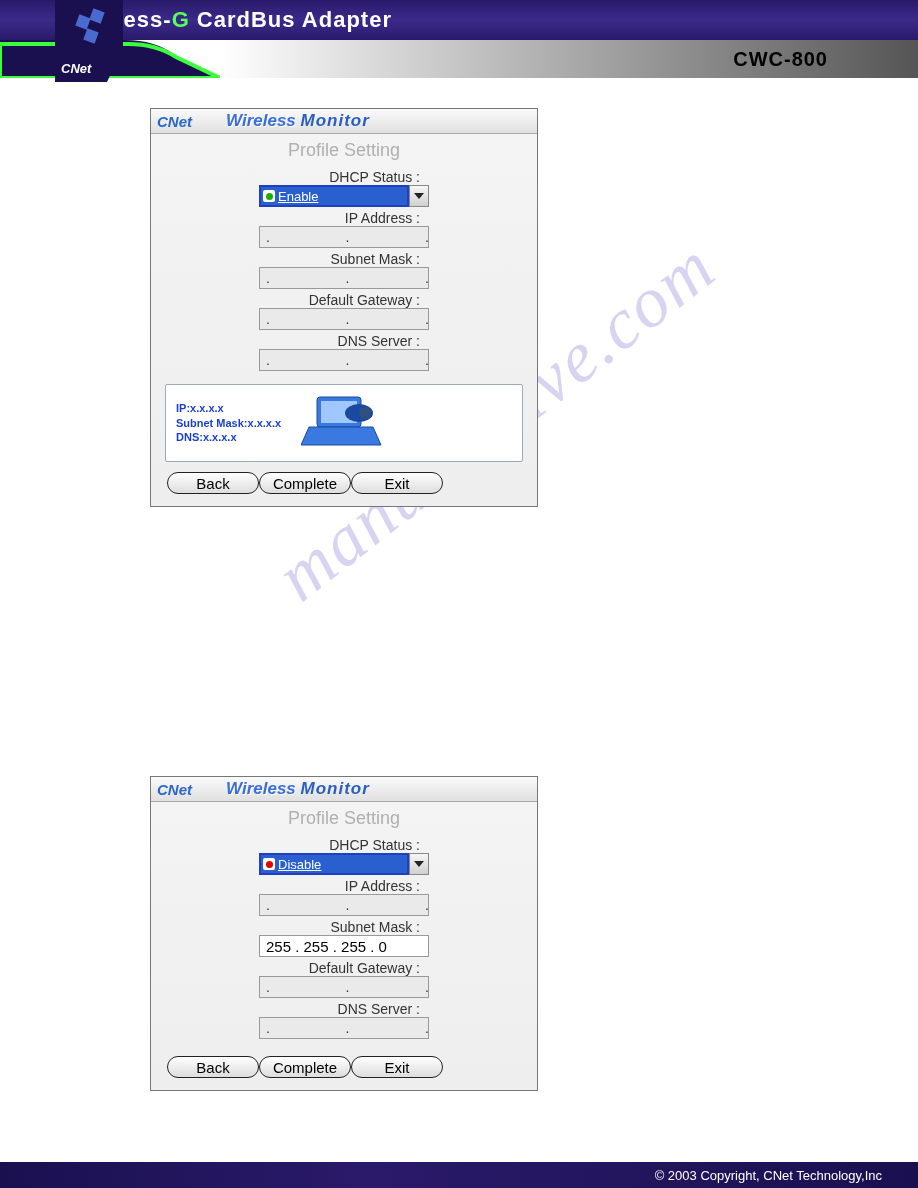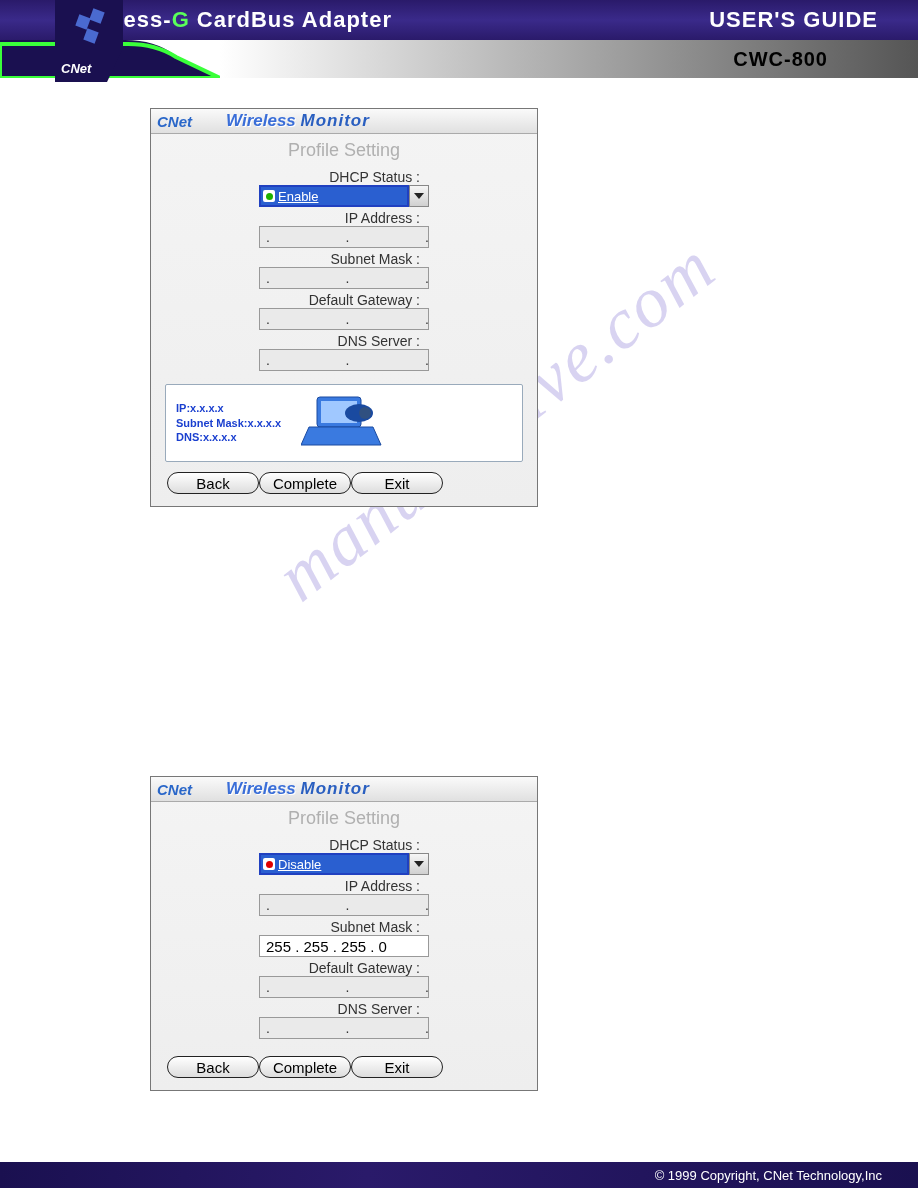--- a/index.html
+++ b/index.html
@@ -55,21 +55,20 @@
   .footer { position:absolute; bottom:0; left:0; right:0; height:26px; background:linear-gradient(to right,#1a1050,#2a1a6a 40%,#1a1050); display:flex; align-items:center; justify-content:flex-end; padding-right:36px; }
   .footer span { color:#fff; font-size:13px; }
 </style>
 </head>
 <body>
 
 <div class="header-banner">
   <div class="title">
     <span>Wireless-</span><span class="g">G</span><span> CardBus Adapter</span>
   </div>
-  <div class="guide">USER'S GUIDE</div>
 </div>
 
 <div class="logo-block">
   <svg width="68" height="82">
     <polygon points="0,0 68,0 68,48 52,82 0,82" fill="#1a1050"></polygon>
     <g transform="translate(22,10)">
       <rect x="0" y="6" width="12" height="12" fill="#4a6ad0" transform="rotate(20 6 12)"></rect>
       <rect x="14" y="0" width="12" height="12" fill="#4a6ad0" transform="rotate(20 20 6)"></rect>
       <rect x="8" y="20" width="12" height="12" fill="#4a6ad0" transform="rotate(20 14 26)"></rect>
     </g>
@@ -213,14 +212,14 @@
     </div>
   </div>
   <div class="btn-row">
     <div class="btn">Back</div>
     <div class="btn">Complete</div>
     <div class="btn">Exit</div>
   </div>
 </div>
 
 <div class="footer">
-  <span>© 1999 Copyright, CNet Technology,Inc</span>
+  <span>© 2003 Copyright, CNet Technology,Inc</span>
 </div>
 
 </body></html>

